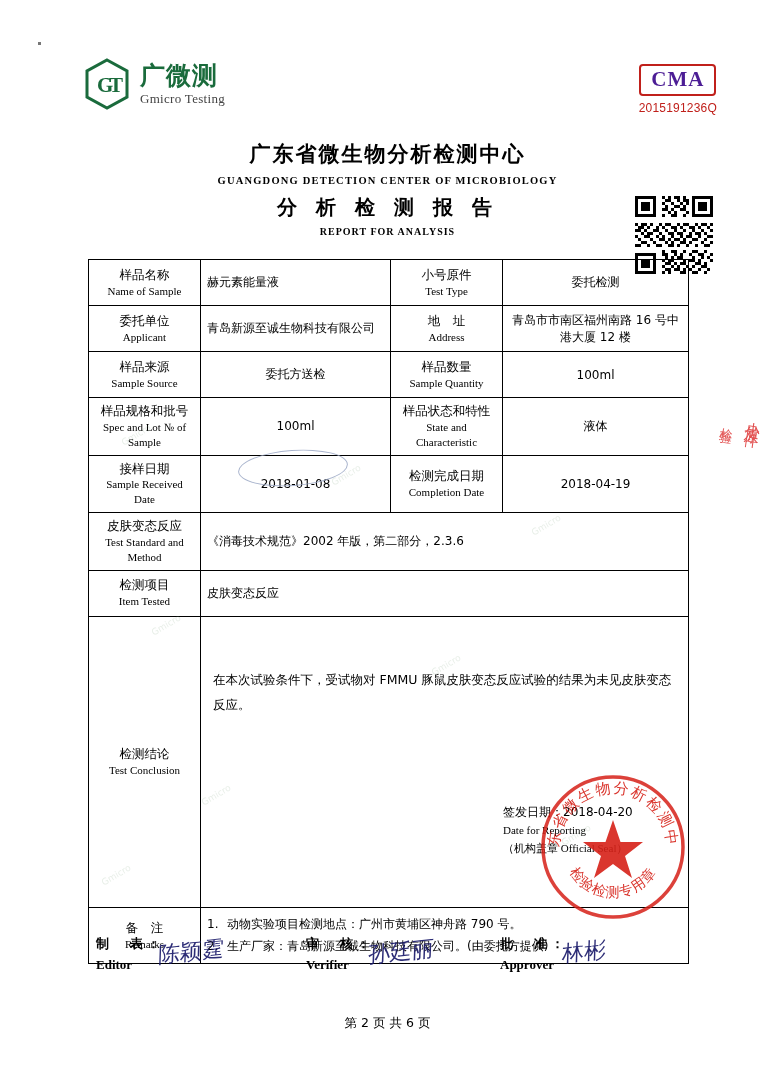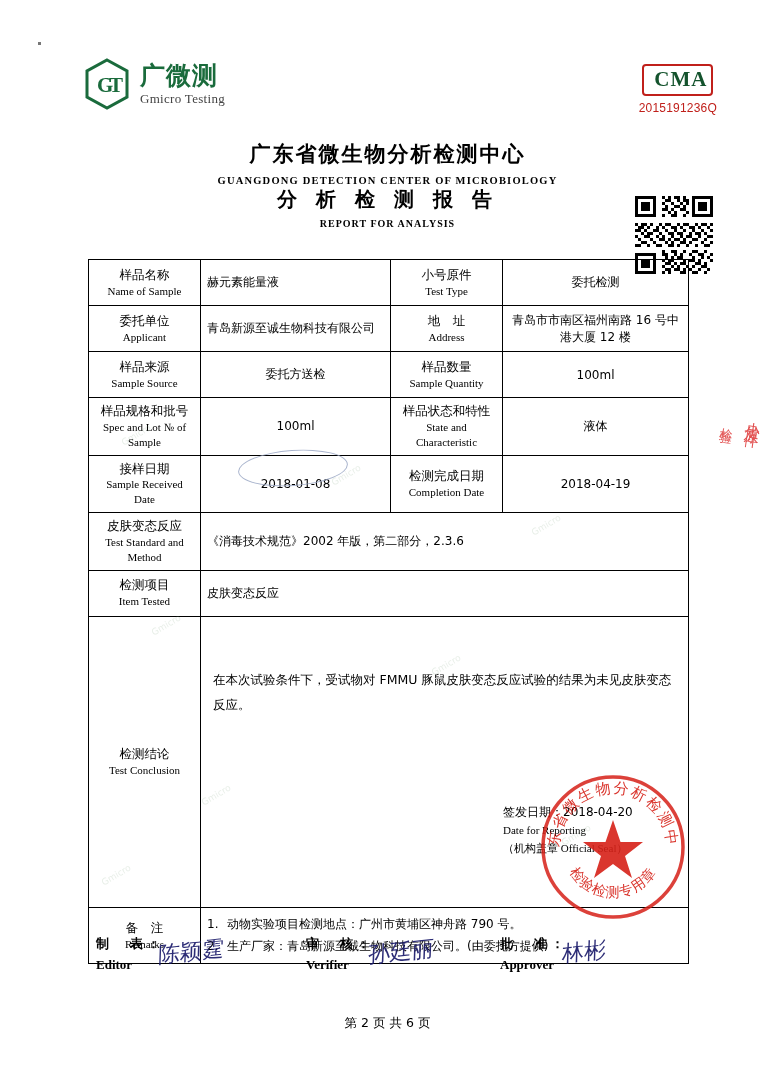--- a/index.html
+++ b/index.html
@@ -59,24 +59,24 @@
   }
   .cma-wrap {
     position: absolute;
     right: 58px;
     top: 6px;
     text-align: center;
   }
   .cma-box {
     border: 2px solid #c0201b;
     border-radius: 4px;
-    color: #14532d;
+    color: #4c1d95;
     font-size: 21px;
     font-weight: bold;
-    padding: 1px 4px 2px 10px;
+    padding: 1px 10px 2px 10px;
     letter-spacing: 1px;
     display: inline-block;
     position: relative;
     font-family: "Liberation Serif", serif;
   }
   .cma-no {
     color: #c0201b;
     font-size: 12px;
     margin-top: 5px;
     letter-spacing: 0.2px;
@@ -102,20 +102,21 @@
     font-weight: bold;
     color: #000;
     letter-spacing: 1.2px;
     margin-top: 7px;
     font-family: "Liberation Serif", serif;
   }
   .subtitle-cn {
     font-size: 20px;
     font-weight: bold;
     letter-spacing: 6px;
+    margin-top: 8px;
     font-family: "DejaVu Sans", sans-serif;
   }
   .subtitle-en {
     font-size: 10px;
     font-weight: bold;
     letter-spacing: 1px;
     margin-top: 5px;
     font-family: "Liberation Serif", serif;
   }
   .qr {

